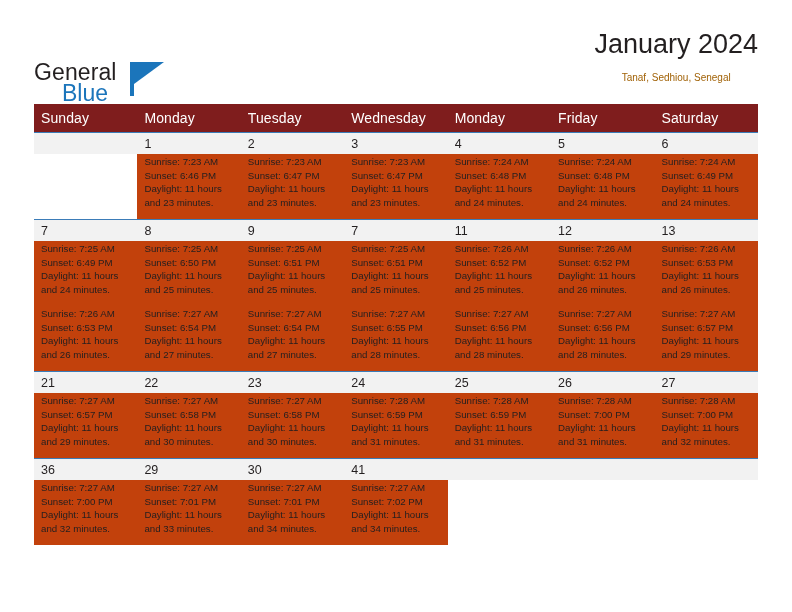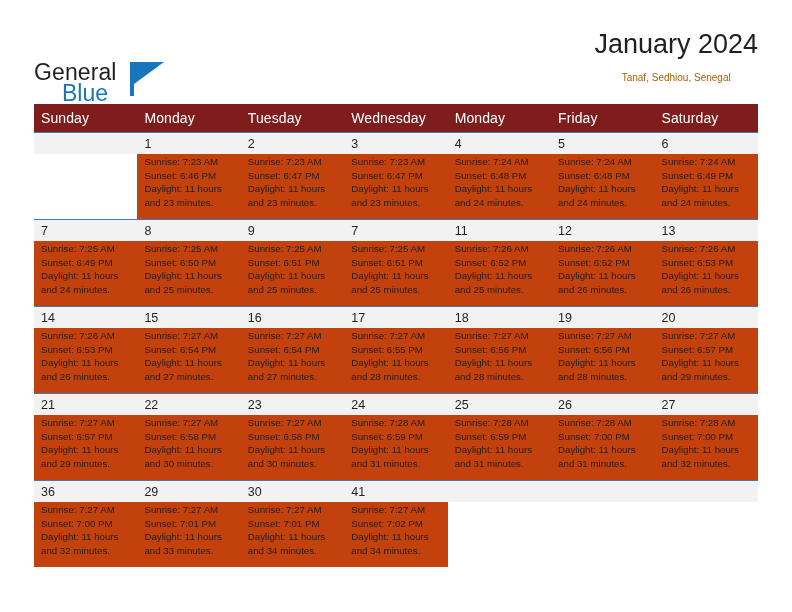--- a/index.html
+++ b/index.html
@@ -293,29 +293,20 @@
               <div class="line">Daylight: 11 hours</div>
               <div class="line">and 26 minutes.</div>
             </td>
             <td>
               <div class="line">Sunrise: 7:26 AM</div>
               <div class="line">Sunset: 6:53 PM</div>
               <div class="line">Daylight: 11 hours</div>
               <div class="line">and 26 minutes.</div>
             </td>
           </tr>
-          <tr class="daynum-row">
-            <td>14</td>
-            <td>15</td>
-            <td>16</td>
-            <td>17</td>
-            <td>18</td>
-            <td>19</td>
-            <td>20</td>
-          </tr>
           <tr class="detail-row">
             <td>
               <div class="line">Sunrise: 7:26 AM</div>
               <div class="line">Sunset: 6:53 PM</div>
               <div class="line">Daylight: 11 hours</div>
               <div class="line">and 26 minutes.</div>
             </td>
             <td>
               <div class="line">Sunrise: 7:27 AM</div>
               <div class="line">Sunset: 6:54 PM</div>

